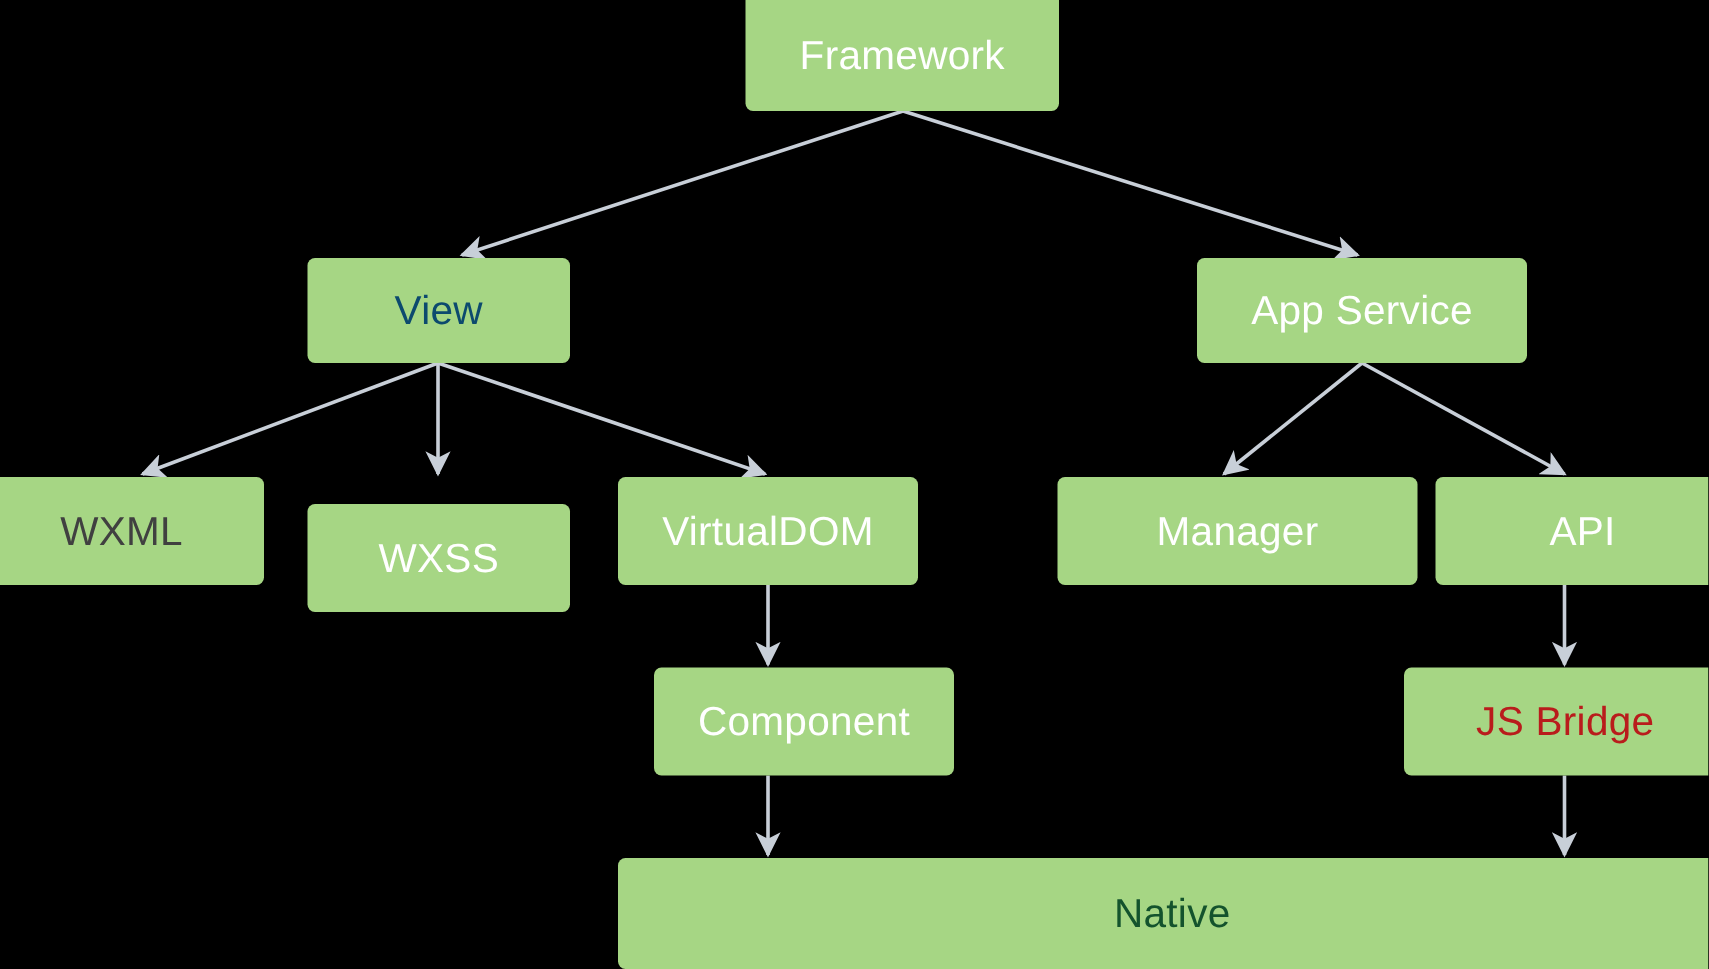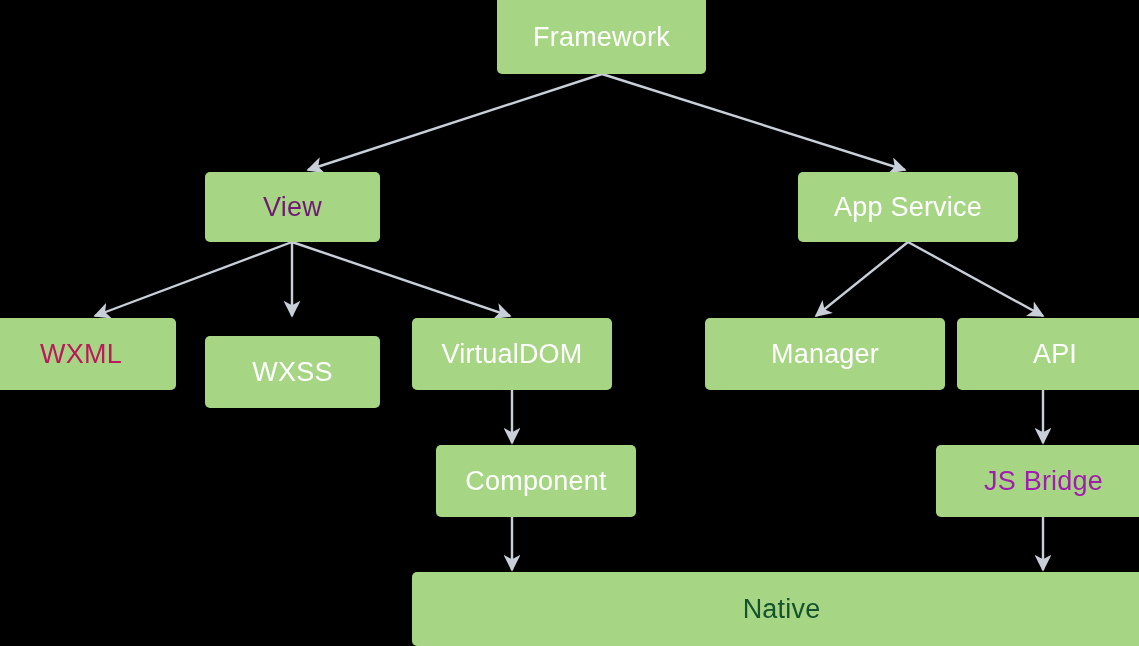--- a/index.html
+++ b/index.html
@@ -69,44 +69,44 @@
         <path d="M 512 517 L 512 570" fill="none" stroke="#c8cfd8" stroke-width="2.4" stroke-linecap="butt" marker-end="url(#arrowhead)"></path>
         <path d="M 1043 517 L 1043 570" fill="none" stroke="#c8cfd8" stroke-width="2.4" stroke-linecap="butt" marker-end="url(#arrowhead)"></path>
       </g>
   </svg>
 
   <div id="nodes-layer">
       <div class="node" style="left: 497px; top: -10px; width: 209px; height: 84px; background: rgb(166, 214, 132);">
         <span class="node-label" style="color: rgb(255, 255, 255); transform: translateY(5px);">Framework</span>
       </div>
       <div class="node" style="left: 205px; top: 172px; width: 175px; height: 70px; background: rgb(166, 214, 132);">
-        <span class="node-label" style="color: #701a75;">View</span>
+        <span class="node-label" style="color: #0c4a6e;">View</span>
       </div>
       <div class="node" style="left: 798px; top: 172px; width: 220px; height: 70px; background: rgb(166, 214, 132);">
         <span class="node-label" style="color: rgb(255, 255, 255);">App Service</span>
       </div>
       <div class="node" style="left: -14px; top: 318px; width: 190px; height: 72px; background: rgb(166, 214, 132);">
-        <span class="node-label" style="color: #be185d;">WXML</span>
+        <span class="node-label" style="color: #404040;">WXML</span>
       </div>
       <div class="node" style="left: 205px; top: 336px; width: 175px; height: 72px; background: rgb(166, 214, 132);">
         <span class="node-label" style="color: rgb(255, 255, 255);">WXSS</span>
       </div>
       <div class="node" style="left: 412px; top: 318px; width: 200px; height: 72px; background: rgb(166, 214, 132);">
         <span class="node-label" style="color: rgb(255, 255, 255);">VirtualDOM</span>
       </div>
       <div class="node" style="left: 705px; top: 318px; width: 240px; height: 72px; background: rgb(166, 214, 132);">
         <span class="node-label" style="color: rgb(255, 255, 255);">Manager</span>
       </div>
       <div class="node" style="left: 957px; top: 318px; width: 196px; height: 72px; background: rgb(166, 214, 132);">
         <span class="node-label" style="color: rgb(255, 255, 255);">API</span>
       </div>
       <div class="node" style="left: 436px; top: 445px; width: 200px; height: 72px; background: rgb(166, 214, 132);">
         <span class="node-label" style="color: rgb(255, 255, 255);">Component</span>
       </div>
       <div class="node" style="left: 936px; top: 445px; width: 215px; height: 72px; background: rgb(166, 214, 132);">
-        <span class="node-label" style="color: #a21caf;">JS Bridge</span>
+        <span class="node-label" style="color: #b91c1c;">JS Bridge</span>
       </div>
       <div class="node" style="left: 412px; top: 572px; width: 739px; height: 74px; background: rgb(166, 214, 132);">
         <span class="node-label" style="color: #14532d;">Native</span>
       </div>
     </div>
 
 </div>
 
 </body></html>

